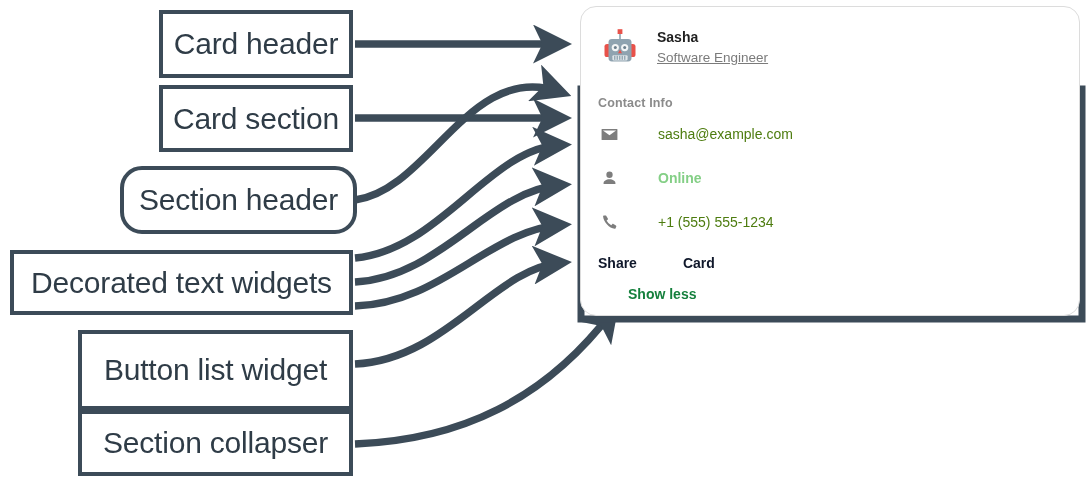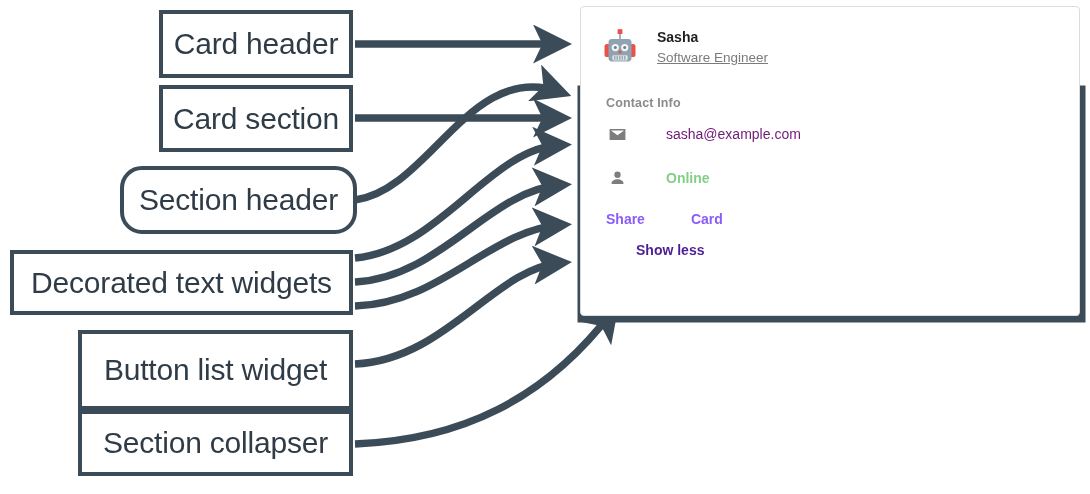--- a/index.html
+++ b/index.html
@@ -32,21 +32,21 @@
     z-index:5;
   }
 
   
   #card{
     position:absolute;
     left:580px;top:6px;
     width:500px;height:310px;
     background:#ffffff;
     border:1px solid #dcdcdc;
-    border-radius:4px;
+    border-radius:16px;
     box-sizing:border-box;
     z-index:2;
   }
   .card-header{
     display:flex;align-items:center;
     padding:14px 0 0 18px;
     height:68px;
     box-sizing:border-box;
   }
   .avatar{
@@ -57,49 +57,49 @@
   }
   .identity{display:flex;flex-direction:column;justify-content:center;}
   .person-name{
     font-size:14px;font-weight:bold;color:#1f1f1f;
     line-height:17px;
   }
   .person-role{
     font-size:13.5px;color:#7b7b7b;line-height:20px;margin-top:2px;text-decoration:underline;
   }
 
-  .card-body{padding:0 0 0 25px;}
+  .card-body{padding:0 0 0 17px;}
   .section-title{
     font-size:12.5px;color:#8b8b8b;font-weight:bold;
     letter-spacing:.15px;
     margin:21px 0 0 0;
   }
   .row{
     display:flex;align-items:center;
     height:40px;
     margin-top:4px;
   }
   .row-icon{
     width:22px;height:22px;flex:0 0 22px;
     margin-right:38px;
     display:flex;align-items:center;justify-content:center;
     color:#7d7d7d;
   }
   .row-icon svg{display:block;}
-  .row-text{font-size:14px;color:#701a75;}
+  .row-text{font-size:14px;color:#4d7c0f;}
   .row-text.status{color:#84cf86;font-weight:bold;}
 
   .btnrow{display:flex;align-items:center;height:34px;margin-top:4px;}
   .linkbtn{
-    font-size:14px;color:#8b5cf6;font-weight:bold;
+    font-size:14px;color:#0f172a;font-weight:bold;
     margin-right:46px;cursor:pointer;
   }
   .collapser{
     margin:6px 0 0 30px;
-    font-size:14px;color:#4c1d95;font-weight:bold;
+    font-size:14px;color:#15803d;font-weight:bold;
     cursor:pointer;display:inline-block;
   }
 </style>
 </head>
 <body>
 
 <div id="stage">
 
   <div id="card">
 
@@ -155,20 +155,28 @@
         <span class="row-icon">
           <svg width="19" height="19" viewBox="0 0 24 24" fill="#7d7d7d">
             <circle cx="12" cy="7.3" r="4"></circle>
             <path d="M12 13c-4.2 0-7.5 2.2-7.5 4.9V19h15v-1.1c0-2.7-3.3-4.9-7.5-4.9z"></path>
           </svg>
         </span>
         <span class="row-text status">Online</span>
       </div>
 
       
+      <div class="row">
+        <span class="row-icon">
+          <svg width="19" height="19" viewBox="0 0 24 24" fill="#7d7d7d">
+            <path d="M6.6 3.2c.5-.2 1.1 0 1.4.5l1.9 3.2c.3.5.2 1.1-.2 1.5l-1.4 1.2a12.4 12.4 0 0 0 5.9 5.9l1.2-1.4c.4-.4 1-.5 1.5-.2l3.2 1.9c.5.3.7.9.5 1.4l-.9 2.1c-.2.5-.7.8-1.2.7C11.8 19.1 4.7 12 3.9 4.5c-.1-.5.2-1 .7-1.2l2-.1z"></path>
+          </svg>
+        </span>
+        <span class="row-text">+1 (555) 555-1234</span>
+      </div>
 
       
       <div class="btnrow">
         <span class="linkbtn">Share</span>
         <span class="linkbtn">Card</span>
       </div>
 
       <span class="collapser">Show less</span>
     </div>
   </div>

